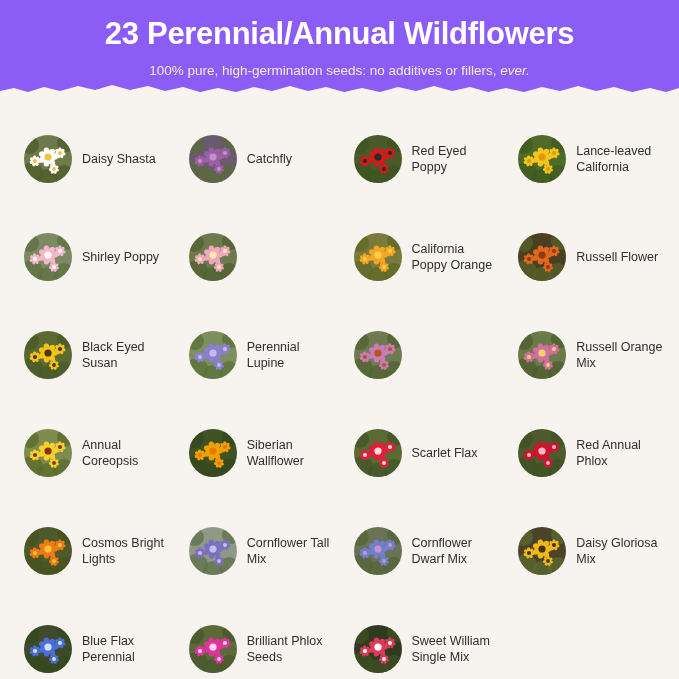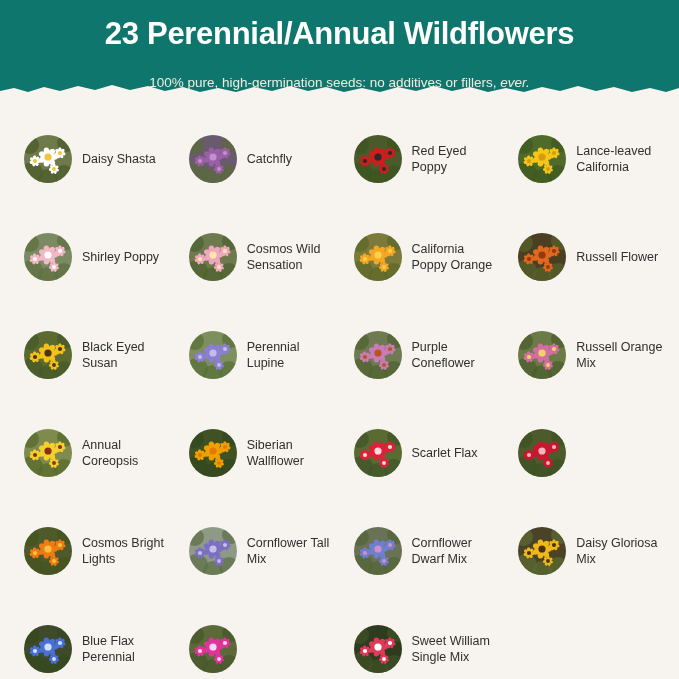--- a/index.html
+++ b/index.html
@@ -18,40 +18,40 @@
     width: 679px;
     height: 679px;
     background: #f7f3ee;
     overflow: hidden;
   }
   
   .header {
     position: relative;
     width: 679px;
     height: 100px;
-    background: #0f766e;
+    background: #8b5cf6;
     box-sizing: border-box;
     padding-top: 14px;
     text-align: center;
     overflow: hidden;
   }
   .header-title {
     color: #ffffff;
     font-size: 31px;
     font-weight: bold;
     letter-spacing: -0.3px;
     line-height: 40px;
     margin: 0;
     padding: 0 10px;
   }
   .header-sub {
     color: #f0eddf;
     font-size: 13.5px;
     line-height: 18px;
-    margin-top: 20px;
+    margin-top: 8px;
     padding: 0 10px;
   }
   .header-sub .em {
     font-style: italic;
   }
   
   .torn {
     position: absolute;
     left: 0;
     bottom: -1px;
@@ -377,21 +377,20 @@
             <ellipse cx="27.28" cy="34.39" rx="2.40" ry="1.60" fill="#f0a7bd" transform="rotate(171.9 27.28 34.39)"></ellipse>
             <ellipse cx="28.00" cy="32.11" rx="2.40" ry="1.60" fill="#f0a7bd" transform="rotate(223.3 28.00 32.11)"></ellipse>
             <ellipse cx="30.23" cy="31.26" rx="2.40" ry="1.60" fill="#f0a7bd" transform="rotate(274.7 30.23 31.26)"></ellipse>
             <ellipse cx="32.28" cy="32.47" rx="2.40" ry="1.60" fill="#f0a7bd" transform="rotate(326.2 32.28 32.47)"></ellipse>
             <ellipse cx="32.62" cy="34.83" rx="2.40" ry="1.60" fill="#f0a7bd" transform="rotate(377.6 32.62 34.83)"></ellipse>
             <ellipse cx="30.98" cy="36.57" rx="2.40" ry="1.60" fill="#f0a7bd" transform="rotate(429.0 30.98 36.57)"></ellipse>
             <ellipse cx="28.61" cy="36.37" rx="2.40" ry="1.60" fill="#f0a7bd" transform="rotate(480.5 28.61 36.37)"></ellipse>
             <circle cx="30" cy="34" r="1.90" fill="#ffe9a8"></circle>
           </svg>
         </div>
-        <div class="cell-label">Cosmos Wild Sensation</div>
       </div>
       <div class="cell">
         <div class="thumb">
           <svg viewBox="0 0 48 48">
             <rect width="48" height="48" fill="#7b7a3a"></rect>
             <circle cx="8" cy="38" r="11" fill="#5e6a2a" opacity="0.75"></circle>
             <circle cx="40" cy="40" r="10" fill="#5e6a2a" opacity="0.75"></circle>
             <circle cx="6" cy="10" r="9" fill="#5e6a2a" opacity="0.75"></circle>
             <circle cx="42" cy="8" r="9" fill="#5e6a2a" opacity="0.75"></circle>
             <circle cx="24" cy="44" r="10" fill="#5e6a2a" opacity="0.75"></circle>
@@ -602,21 +601,20 @@
             <ellipse cx="27.28" cy="34.39" rx="2.40" ry="1.60" fill="#c97bb5" transform="rotate(171.9 27.28 34.39)"></ellipse>
             <ellipse cx="28.00" cy="32.11" rx="2.40" ry="1.60" fill="#c97bb5" transform="rotate(223.3 28.00 32.11)"></ellipse>
             <ellipse cx="30.23" cy="31.26" rx="2.40" ry="1.60" fill="#c97bb5" transform="rotate(274.7 30.23 31.26)"></ellipse>
             <ellipse cx="32.28" cy="32.47" rx="2.40" ry="1.60" fill="#c97bb5" transform="rotate(326.2 32.28 32.47)"></ellipse>
             <ellipse cx="32.62" cy="34.83" rx="2.40" ry="1.60" fill="#c97bb5" transform="rotate(377.6 32.62 34.83)"></ellipse>
             <ellipse cx="30.98" cy="36.57" rx="2.40" ry="1.60" fill="#c97bb5" transform="rotate(429.0 30.98 36.57)"></ellipse>
             <ellipse cx="28.61" cy="36.37" rx="2.40" ry="1.60" fill="#c97bb5" transform="rotate(480.5 28.61 36.37)"></ellipse>
             <circle cx="30" cy="34" r="1.90" fill="#b5561f"></circle>
           </svg>
         </div>
-        <div class="cell-label">Purple Coneflower</div>
       </div>
       <div class="cell">
         <div class="thumb">
           <svg viewBox="0 0 48 48">
             <rect width="48" height="48" fill="#6b7a46"></rect>
             <circle cx="8" cy="38" r="11" fill="#4a5f2c" opacity="0.75"></circle>
             <circle cx="40" cy="40" r="10" fill="#4a5f2c" opacity="0.75"></circle>
             <circle cx="6" cy="10" r="9" fill="#4a5f2c" opacity="0.75"></circle>
             <circle cx="42" cy="8" r="9" fill="#4a5f2c" opacity="0.75"></circle>
             <circle cx="24" cy="44" r="10" fill="#4a5f2c" opacity="0.75"></circle>
@@ -827,20 +825,21 @@
             <ellipse cx="27.28" cy="34.39" rx="2.40" ry="1.60" fill="#cf1430" transform="rotate(171.9 27.28 34.39)"></ellipse>
             <ellipse cx="28.00" cy="32.11" rx="2.40" ry="1.60" fill="#cf1430" transform="rotate(223.3 28.00 32.11)"></ellipse>
             <ellipse cx="30.23" cy="31.26" rx="2.40" ry="1.60" fill="#cf1430" transform="rotate(274.7 30.23 31.26)"></ellipse>
             <ellipse cx="32.28" cy="32.47" rx="2.40" ry="1.60" fill="#cf1430" transform="rotate(326.2 32.28 32.47)"></ellipse>
             <ellipse cx="32.62" cy="34.83" rx="2.40" ry="1.60" fill="#cf1430" transform="rotate(377.6 32.62 34.83)"></ellipse>
             <ellipse cx="30.98" cy="36.57" rx="2.40" ry="1.60" fill="#cf1430" transform="rotate(429.0 30.98 36.57)"></ellipse>
             <ellipse cx="28.61" cy="36.37" rx="2.40" ry="1.60" fill="#cf1430" transform="rotate(480.5 28.61 36.37)"></ellipse>
             <circle cx="30" cy="34" r="1.90" fill="#f2b6bd"></circle>
           </svg>
         </div>
+        <div class="cell-label">Red Annual Phlox</div>
       </div>
       <div class="cell">
         <div class="thumb">
           <svg viewBox="0 0 48 48">
             <rect width="48" height="48" fill="#4f5a2b"></rect>
             <circle cx="8" cy="38" r="11" fill="#43541f" opacity="0.75"></circle>
             <circle cx="40" cy="40" r="10" fill="#43541f" opacity="0.75"></circle>
             <circle cx="6" cy="10" r="9" fill="#43541f" opacity="0.75"></circle>
             <circle cx="42" cy="8" r="9" fill="#43541f" opacity="0.75"></circle>
             <circle cx="24" cy="44" r="10" fill="#43541f" opacity="0.75"></circle>
@@ -1096,20 +1095,21 @@
             <ellipse cx="27.28" cy="34.39" rx="2.40" ry="1.60" fill="#e0339b" transform="rotate(171.9 27.28 34.39)"></ellipse>
             <ellipse cx="28.00" cy="32.11" rx="2.40" ry="1.60" fill="#e0339b" transform="rotate(223.3 28.00 32.11)"></ellipse>
             <ellipse cx="30.23" cy="31.26" rx="2.40" ry="1.60" fill="#e0339b" transform="rotate(274.7 30.23 31.26)"></ellipse>
             <ellipse cx="32.28" cy="32.47" rx="2.40" ry="1.60" fill="#e0339b" transform="rotate(326.2 32.28 32.47)"></ellipse>
             <ellipse cx="32.62" cy="34.83" rx="2.40" ry="1.60" fill="#e0339b" transform="rotate(377.6 32.62 34.83)"></ellipse>
             <ellipse cx="30.98" cy="36.57" rx="2.40" ry="1.60" fill="#e0339b" transform="rotate(429.0 30.98 36.57)"></ellipse>
             <ellipse cx="28.61" cy="36.37" rx="2.40" ry="1.60" fill="#e0339b" transform="rotate(480.5 28.61 36.37)"></ellipse>
             <circle cx="30" cy="34" r="1.90" fill="#ffd6ef"></circle>
           </svg>
         </div>
+        <div class="cell-label">Brilliant Phlox Seeds</div>
       </div>
       <div class="cell">
         <div class="thumb">
           <svg viewBox="0 0 48 48">
             <rect width="48" height="48" fill="#2f3b1e"></rect>
             <circle cx="8" cy="38" r="11" fill="#3f5226" opacity="0.75"></circle>
             <circle cx="40" cy="40" r="10" fill="#3f5226" opacity="0.75"></circle>
             <circle cx="6" cy="10" r="9" fill="#3f5226" opacity="0.75"></circle>
             <circle cx="42" cy="8" r="9" fill="#3f5226" opacity="0.75"></circle>
             <circle cx="24" cy="44" r="10" fill="#3f5226" opacity="0.75"></circle>

